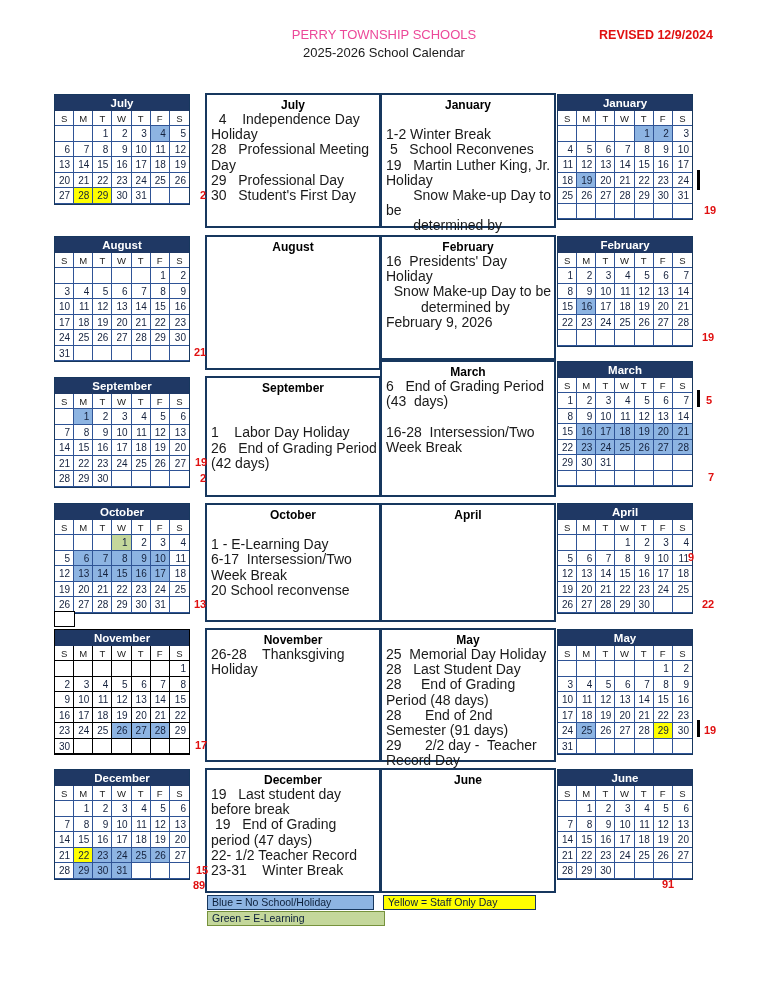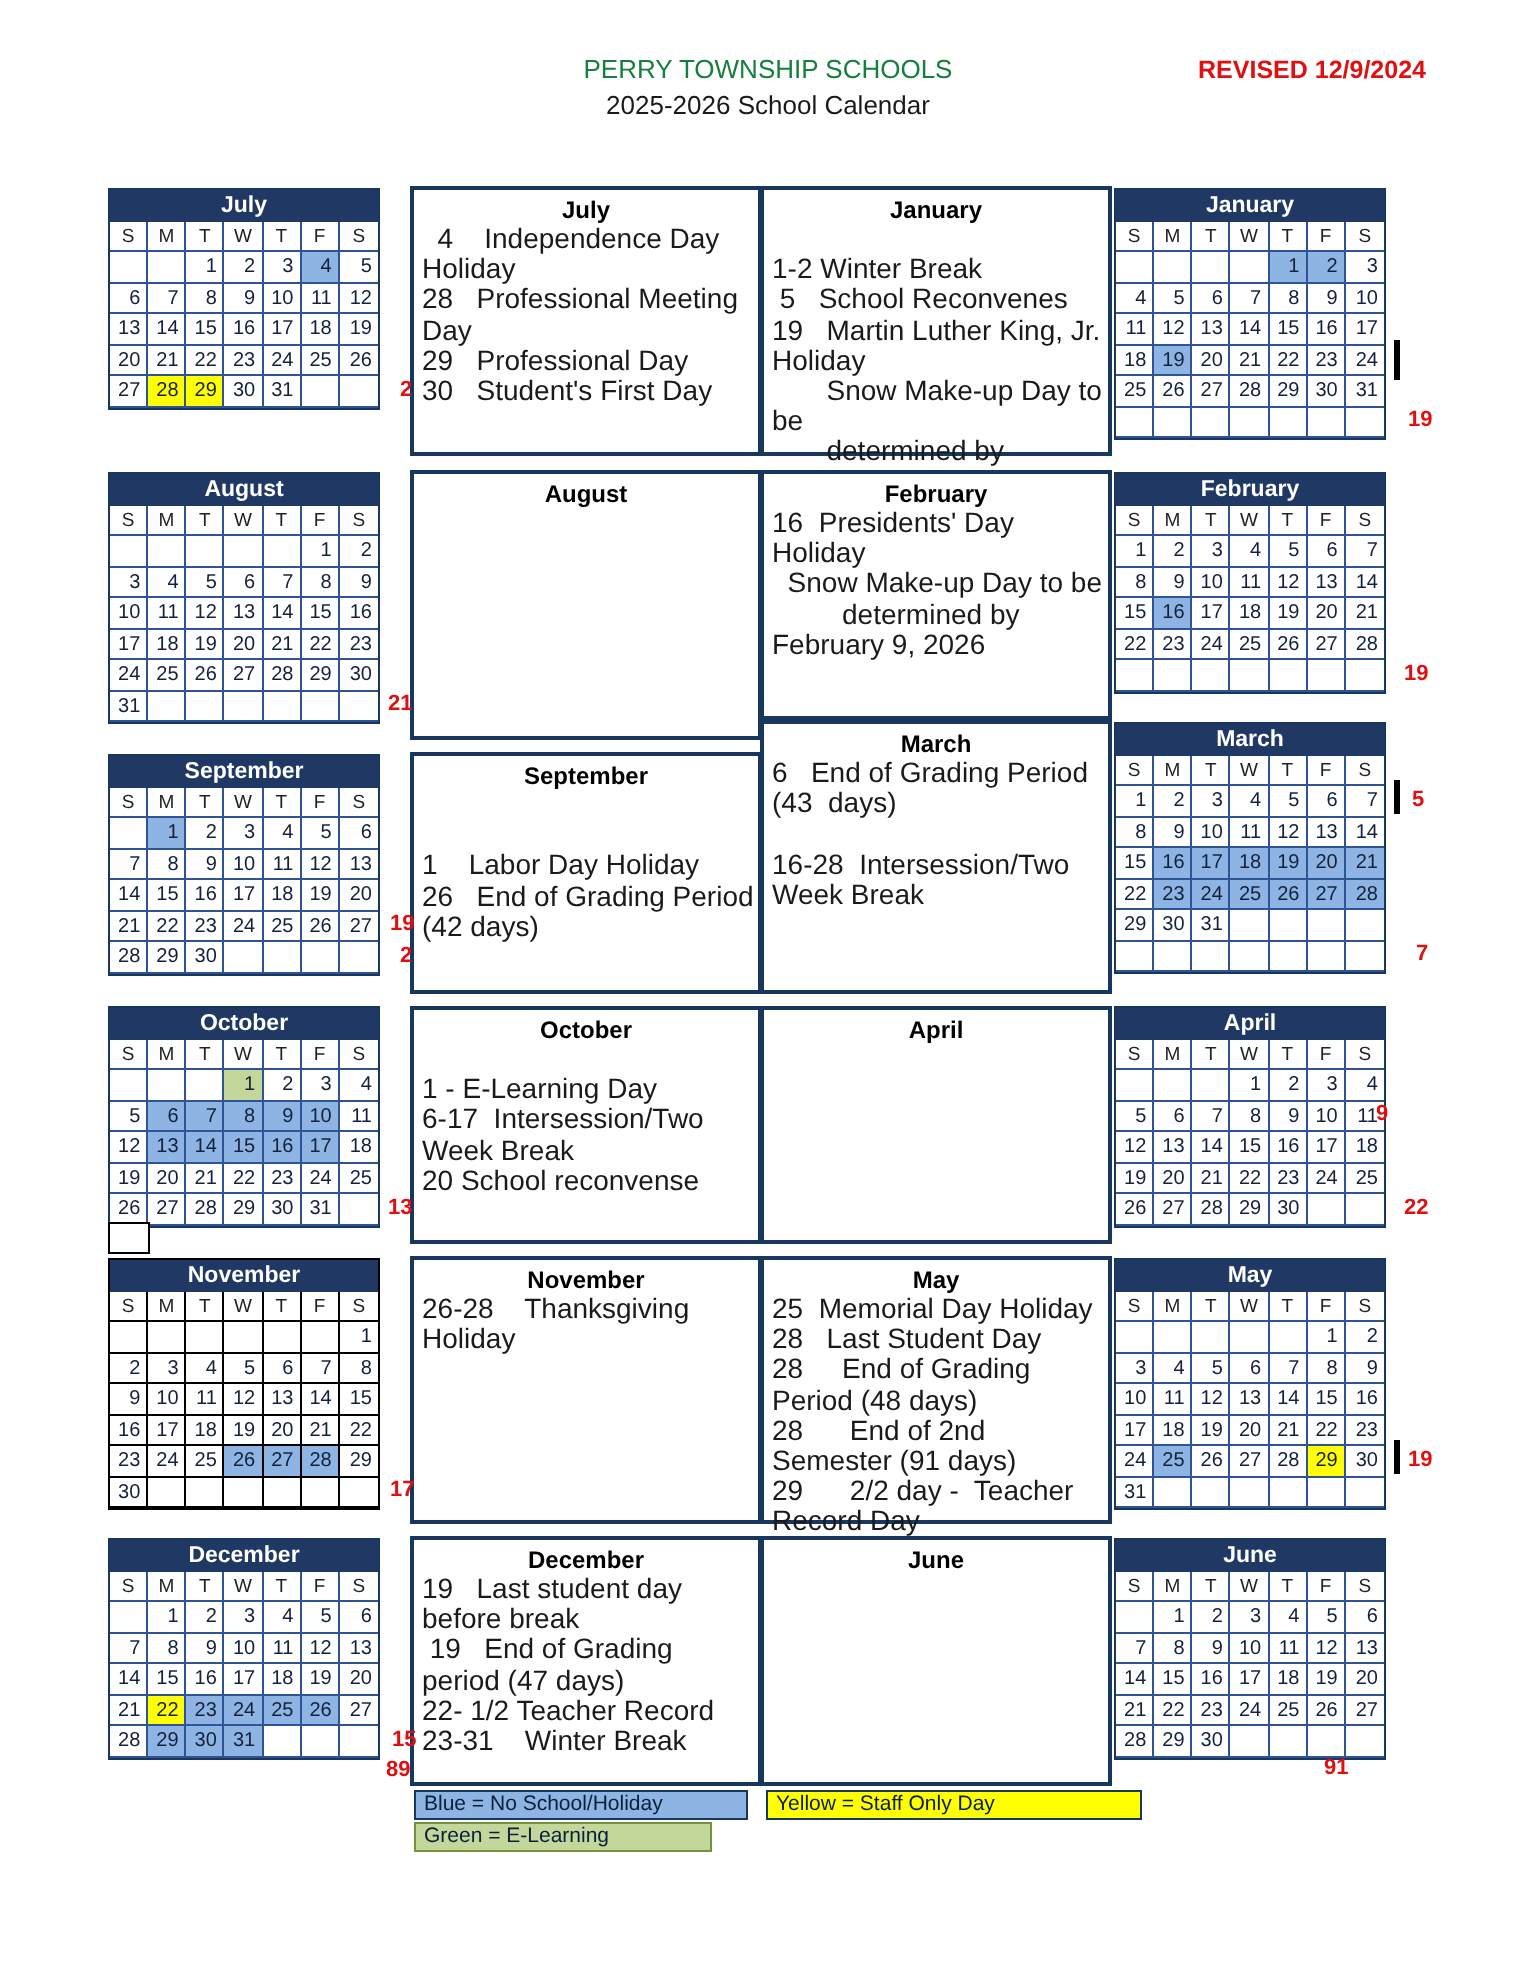--- a/index.html
+++ b/index.html
@@ -1,19 +1,19 @@
 <!DOCTYPE html>
 <html><head>
 <meta charset="utf-8">
 <style>
   html,body{margin:0;padding:0;background:#fff;}
   .page{position:relative;width:768px;height:994px;background:#fff;
         font-family:"Liberation Sans",sans-serif;color:#111;overflow:hidden;}
   
-  .t1{position:absolute;left:0;right:0;top:27px;text-align:center;font-size:13px;color:#15803d;}
+  .t1{position:absolute;left:0;right:0;top:27px;text-align:center;font-size:13px;color:#ec4899;}
   .t2{position:absolute;left:0;right:0;top:45px;text-align:center;font-size:13px;color:#1a1a1a;}
   .revised{position:absolute;right:55px;top:28px;font-size:12.5px;font-weight:bold;color:#E01010;}
   
   .cal{position:absolute;width:134px;border:1.5px solid #17375E;background:#fff;z-index:2;}
   .cal-title{height:16px;line-height:16px;background:#1F3864;color:#fff;font-weight:bold;
              font-size:11.5px;text-align:center;}
   .cal-grid{display:grid;grid-template-columns:repeat(7,1fr);}
   .cal-grid .dh{height:15px;line-height:15px;text-align:center;font-size:9.5px;color:#222;
                 border-right:1px solid #2f5496;border-bottom:1px solid #2f5496;box-sizing:border-box;}
   .cal-grid .dc{height:15.5px;line-height:15px;text-align:right;padding-right:3px;font-size:10px;
@@ -31,22 +31,22 @@
   
   .redn{position:absolute;color:#E01010;font-weight:bold;font-size:11px;z-index:5;}
   
   .mark{position:absolute;background:#000;z-index:4;}
   .stray-cell{position:absolute;left:54px;top:611px;width:21px;height:16px;border:1.5px solid #000;
               background:#fff;box-sizing:border-box;z-index:3;}
   
   .legend{position:absolute;height:15px;line-height:13px;font-size:10.5px;padding-left:4px;
           box-sizing:border-box;color:#0b1f3a;}
   .legend-blue{left:207px;top:895px;width:167px;background:#8DB4E2;border:1.5px solid #17375E;}
-  .legend-green{left:207px;top:911px;width:149px;background:#C4D79B;border:1px solid #76923C;}
-  .legend-yellow{left:383px;top:895px;width:188px;background:#FFFF00;border:1.5px solid #17375E;}
+  .legend-green{left:207px;top:911px;width:178px;background:#C4D79B;border:1px solid #76923C;}
+  .legend-yellow{left:383px;top:895px;width:153px;background:#FFFF00;border:1.5px solid #17375E;}
 </style>
 </head>
 <body>
 
 <div class="page">
 
   <div class="t1">PERRY TOWNSHIP SCHOOLS</div>
   <div class="t2">2025-2026 School Calendar</div>
   <div class="revised">REVISED 12/9/2024</div>
 

